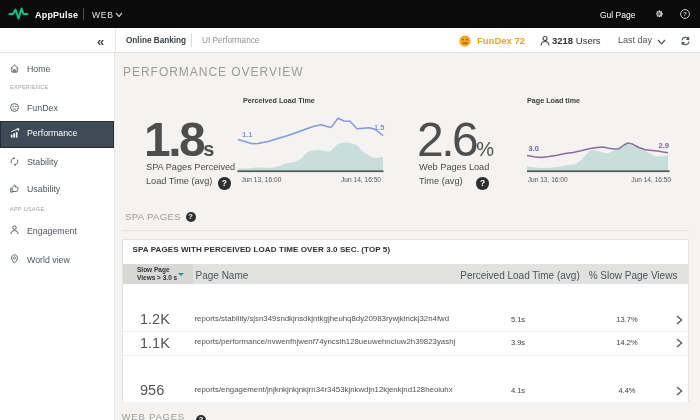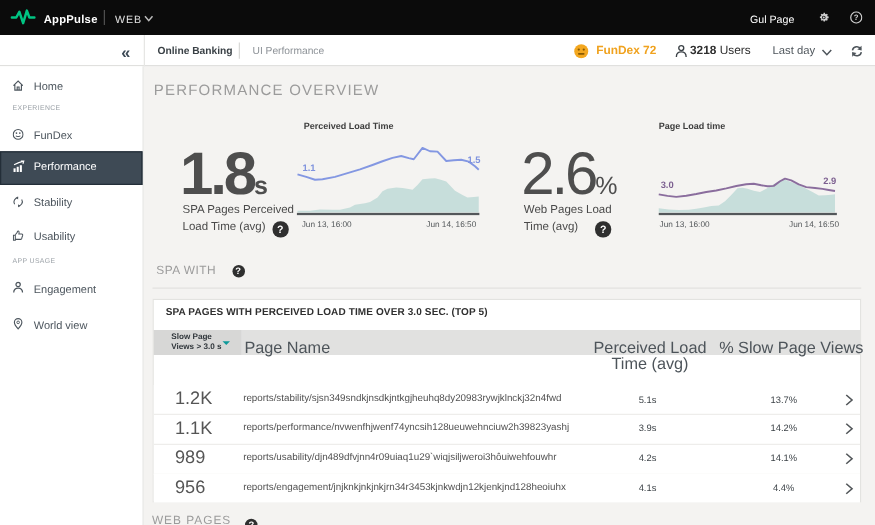--- a/index.html
+++ b/index.html
@@ -56,21 +56,21 @@
 #webq { left:196px; top:414.5px; }
 .qb2 { width:10px; height:10px; background:#2f2f2f; border-radius:50%; color:#fff; font-size:7.5px; font-weight:bold; text-align:center; line-height:10px; }
 
 
 #card { left:122px; top:239px; width:567px; height:163px; background:#fff; border:1px solid #e3e3e0; }
 #cardtitle { left:9.5px; top:5.5px; font-size:8px; font-weight:bold; color:#2f2f2f; letter-spacing:.1px; }
 #thead { left:0px; top:24px; width:565px; height:20px; background:#e1e1e0; }
 #thc1 { left:0; top:0; width:70px; height:20px; background:#d7d7d6; }
 #thc1 .t { position:absolute; left:14px; top:1.8px; font-size:6.5px; color:#30363b; line-height:7.7px; font-weight:bold; }
 #sortarrow { position:absolute; left:55px; top:9px; width:0; height:0; border-left:3.2px solid transparent; border-right:3.2px solid transparent; border-top:3.6px solid #0e9a9a; }
-.th { position:absolute; top:7px; font-size:13px; color:#4d545a; }
+.th { position:absolute; top:7px; font-size:10px; color:#4d545a; }
 .trow { position:absolute; left:0; width:565px; height:24px; border-bottom:1px solid #eeedeb; background:#fff; }
 .trow .num { position:absolute; left:139px; top:3.8px; font-size:14.5px; color:#555555; }
 .trow .pname { position:absolute; left:71.5px; top:6.5px; font-size:7.85px; color:#515151; }
 .trow .tval { position:absolute; left:355px; top:7.5px; width:80px; text-align:center; font-size:7.5px; color:#3c4247; }
 .trow .pval { position:absolute; left:464px; top:7.5px; width:80px; text-align:center; font-size:7.5px; color:#3c4247; }
 .trow svg.chev { position:absolute; left:553px; top:6.5px; }
 svg text { font-family:"Liberation Sans",sans-serif; }
 </style>
 </head>
 <body>
@@ -190,21 +190,21 @@
 <svg class="abs" style="left:526px;top:110px" width="146" height="80" viewBox="0 0 146 80">
   <path d="M1,56.5 L9,57.5 L17,58 L25,57.8 L31,57 L37,56 L43,54.8 L49,54.4 L54,51 L59,46 L64,40.5 L68,40.2 L72,41 L77,42.5 L82,43.5 L87,41 L92,38 L97,35 L102,33.8 L108,36 L114,38.5 L119,41 L124,43.5 L129,46.3 L134,46.2 L139,45.7 L142,45.4 L142,60 L1,60 Z" fill="#c7dedb"></path>
   <path d="M1,45.5 L8,46.7 L15,47.5 L23,46.6 L31,45.2 L39,43.6 L47,42.4 L55,40.7 L63,38.8 L71,37.4 L77,37 L83,38.2 L88,39 L93,38.7 L98,35 L102,32.9 L107,34.3 L113,37.5 L119,39.7 L126,40.4 L132,41.1 L137,42 L142,42.8" fill="none" stroke="#8a6d9d" stroke-width="1.5" stroke-linejoin="round"></path>
   <text x="2.5" y="40.5" font-size="7.5" font-weight="bold" fill="#7c5f90">3.0</text>
   <text x="143" y="37.5" font-size="7.5" font-weight="bold" fill="#7c5f90" text-anchor="end">2.9</text>
   <rect x="1" y="60.3" width="142.5" height="1.8" fill="#53575a"></rect>
   <text x="1.7" y="71.6" font-size="6.6" fill="#53575a">Jun 13, 16:00</text>
   <text x="145.2" y="71.6" font-size="6.6" fill="#53575a" text-anchor="end">Jun 14, 16:50</text>
 </svg>
 
-<div id="spahdr" class="abs">SPA WITH</div>
+<div id="spahdr" class="abs">SPA PAGES</div>
 <div id="spaq" class="abs qb2">?</div>
 <div id="divider" class="abs"></div>
 
 <div id="card" class="abs">
   <div id="cardtitle" class="abs">SPA PAGES WITH PERCEIVED LOAD TIME OVER 3.0 SEC. (TOP 5)</div>
   <div id="thead" class="abs">
     <div id="thc1" class="abs">
         <div class="t">Slow Page<br>Views &gt; 3.0 s</div>
         <div id="sortarrow"></div>
       </div>
@@ -223,29 +223,20 @@
   </div>
   <div class="trow" style="top:91.9px">
     <div class="num" style="left:17px">1.1K</div>
       <div class="pname">reports/performance/nvwenfhjwenf74yncsih128ueuwehnciuw2h39823yashj</div>
     <div class="tval">3.9s</div>
       <div class="pval">14.2%</div>
     <svg class="chev" width="7" height="10" viewBox="0 0 7 10">
         <polyline points="1,1 5.6,5 1,9" fill="none" stroke="#53575a" stroke-width="1.3"></polyline>
       </svg>
   </div>
-  <div class="trow" style="top:115.6px">
-    <div class="num" style="left:17px">989</div>
-      <div class="pname">reports/usability/djn489dfvjnn4r09uiaq1u29`wiqjsiljweroi3hôuiwehfouwhr</div>
-    <div class="tval">4.2s</div>
-      <div class="pval">14.1%</div>
-    <svg class="chev" width="7" height="10" viewBox="0 0 7 10">
-        <polyline points="1,1 5.6,5 1,9" fill="none" stroke="#53575a" stroke-width="1.3"></polyline>
-      </svg>
-  </div>
   <div class="trow" style="top:139.3px;border-bottom:none;height:22.7px">
     <div class="num" style="left:17px">956</div>
       <div class="pname">reports/engagement/jnjknkjnkjnkjrn34r3453kjnkwdjn12kjenkjnd128heoiuhx</div>
     <div class="tval">4.1s</div>
       <div class="pval">4.4%</div>
     <svg class="chev" width="7" height="10" viewBox="0 0 7 10">
         <polyline points="1,1 5.6,5 1,9" fill="none" stroke="#53575a" stroke-width="1.3"></polyline>
       </svg>
   </div>
 </div>

